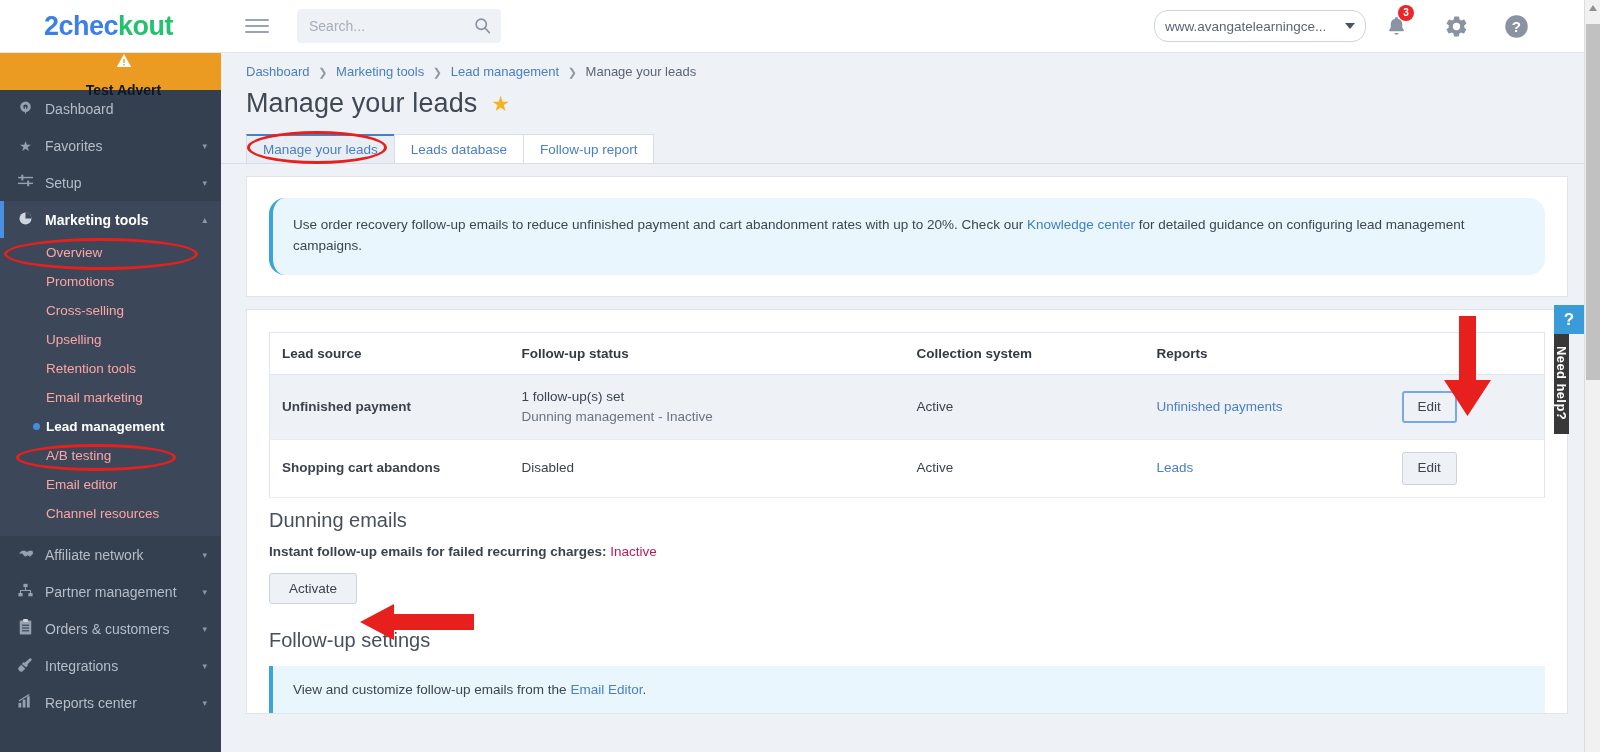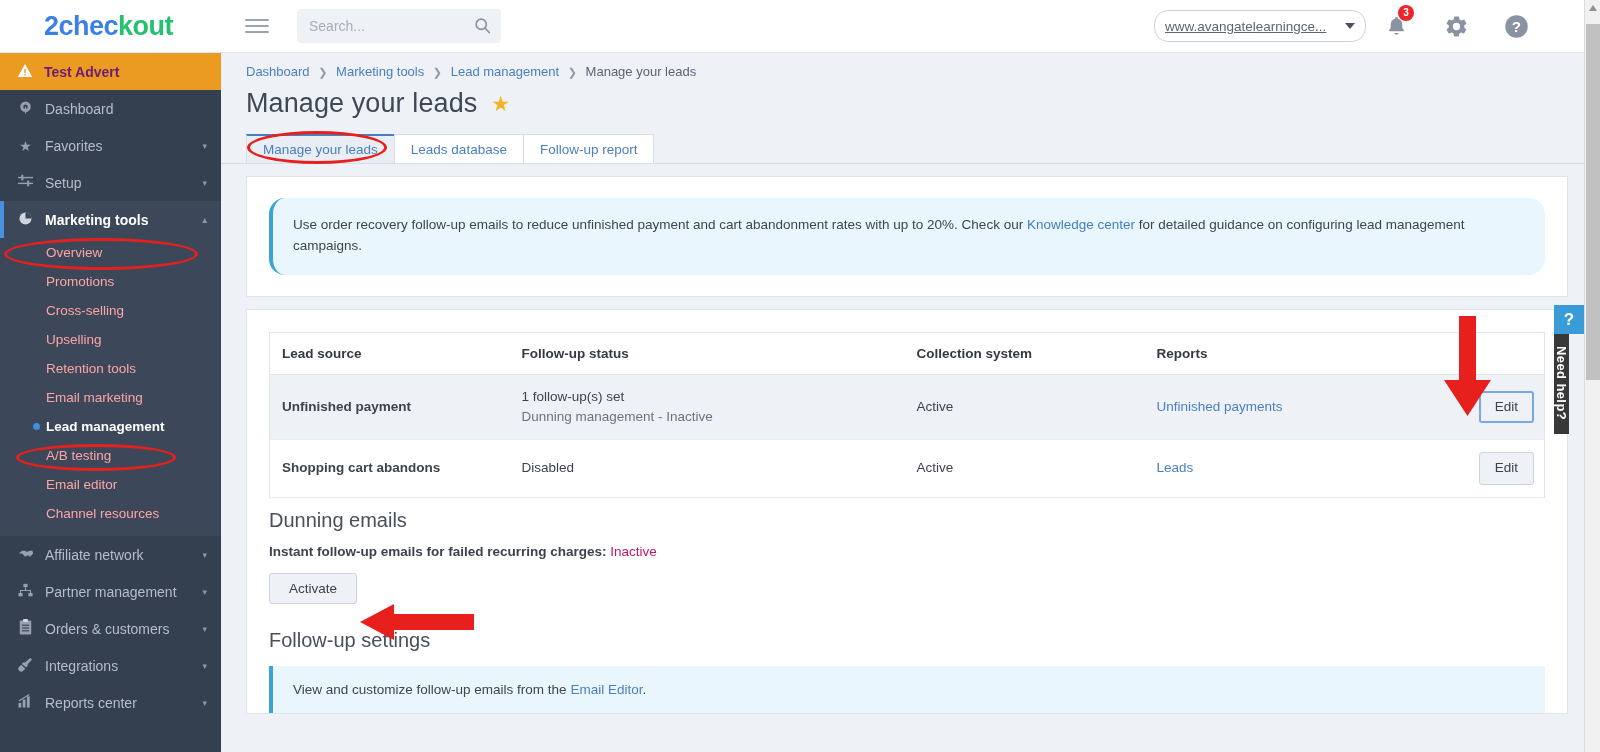--- a/index.html
+++ b/index.html
@@ -33,38 +33,38 @@
     font-size: 14px; color: #7a8494; padding: 0 30px 0 12px; width: 100%; height: 100%;
     font-family: "Liberation Sans", sans-serif;
   }
   .searchwrap input::placeholder { color: #a6aebb; }
   .search-icon { position: absolute; right: 10px; top: 8px; color:#8a93a2; }
 
   .topright { margin-left: auto; display: flex; align-items: center; padding-right: 38px; gap: 0; }
   .siteselect {
     width: 212px; height: 32px; border: 1px solid #ccd3de; border-radius: 14px;
     background: #fff; display: flex; align-items: center; padding: 4px 10px;
-    font-size: 13.5px; color: #5b6576; justify-content: space-between; cursor: pointer; text-decoration: underline;
+    font-size: 13.5px; color: #5b6576; justify-content: space-between; cursor: pointer;
   }
   .caret { width:0;height:0;border-left:5px solid transparent;border-right:5px solid transparent;border-top:6px solid #4a5261; }
   .topicon { width: 60px; display: flex; justify-content: center; align-items: center; position: relative; cursor: pointer; }
   .badge {
     position: absolute; top: -9px; right: 12px; background: #e8262b; color:#fff;
     font-size: 10px; font-weight: bold; border-radius: 50%; width: 16px; height: 16px;
     display: flex; align-items: center; justify-content: center; line-height: 1;
   }
 
   
   .sidebar {
     position: absolute; top: 53px; left: 0; width: 221px; height: 699px;
     background: #343f4f; overflow: hidden; z-index: 20;
   }
   .advert {
-    background: #eb9a22; color: #701a75; height: 37px; display: flex; align-items: center;
-    padding-left: 17px; font-size: 14px; font-weight: bold; gap: 11px;
+    background: #eb9a22; color: #0f172a; height: 37px; display: flex; align-items: center;
+    padding-left: 26px; font-size: 14px; font-weight: bold; gap: 11px; flex-direction: column;
   }
   .navitem {
     height: 37px; display: flex; align-items: center; padding-left: 17px;
     color: #b6bdc9; font-size: 14px; gap: 11px; cursor: pointer; position: relative;
   }
   .navitem.active-parent { background: #3c4859; color: #fff; font-weight: bold; }
   .navitem.active-parent::before {
     content:''; position:absolute; left:0; top:0; bottom:0; width:4px; background:#4a90e2;
   }
   .navitem .ic { width: 17px; text-align: center; font-size: 14px; color: #97a0ae; flex: none; }
@@ -129,21 +129,21 @@
   .green { color: #2e9e4f; }
   .red { color: #ee5a5a; }
   .link { color: #4a7fc1; text-decoration: none; cursor: pointer; }
   .muted { color: #6a7381; }
   .btn {
     display: inline-block; font-size: 13.5px; color: #3c434e; background: #eef1f6;
     border: 1px solid #ccd3de; border-radius: 3px; padding: 5px 15px; cursor: pointer;
     font-family: "Liberation Sans", sans-serif;
   }
   .btn.focused { border: 2px solid #7aa7e8; padding: 4px 14px; }
-  td.actions { text-align: right; padding-right: 20px; }
+  td.actions { text-align: left; padding-right: 20px; }
 
   .dunning-line { font-size: 13.5px; color: #3c434e; font-weight: bold; margin: 2px 0 14px 0; }
   .dunning-line .st { color: #be185d; font-weight: normal; }
   .activate-row { margin-bottom: 22px; }
   .banner2 {
     background: #eaf6fd; border-left: 4px solid #3aa4d8;
     padding: 16px 20px; font-size: 13.5px; color: #3d4551; margin-bottom: 0;
   }
 
   

